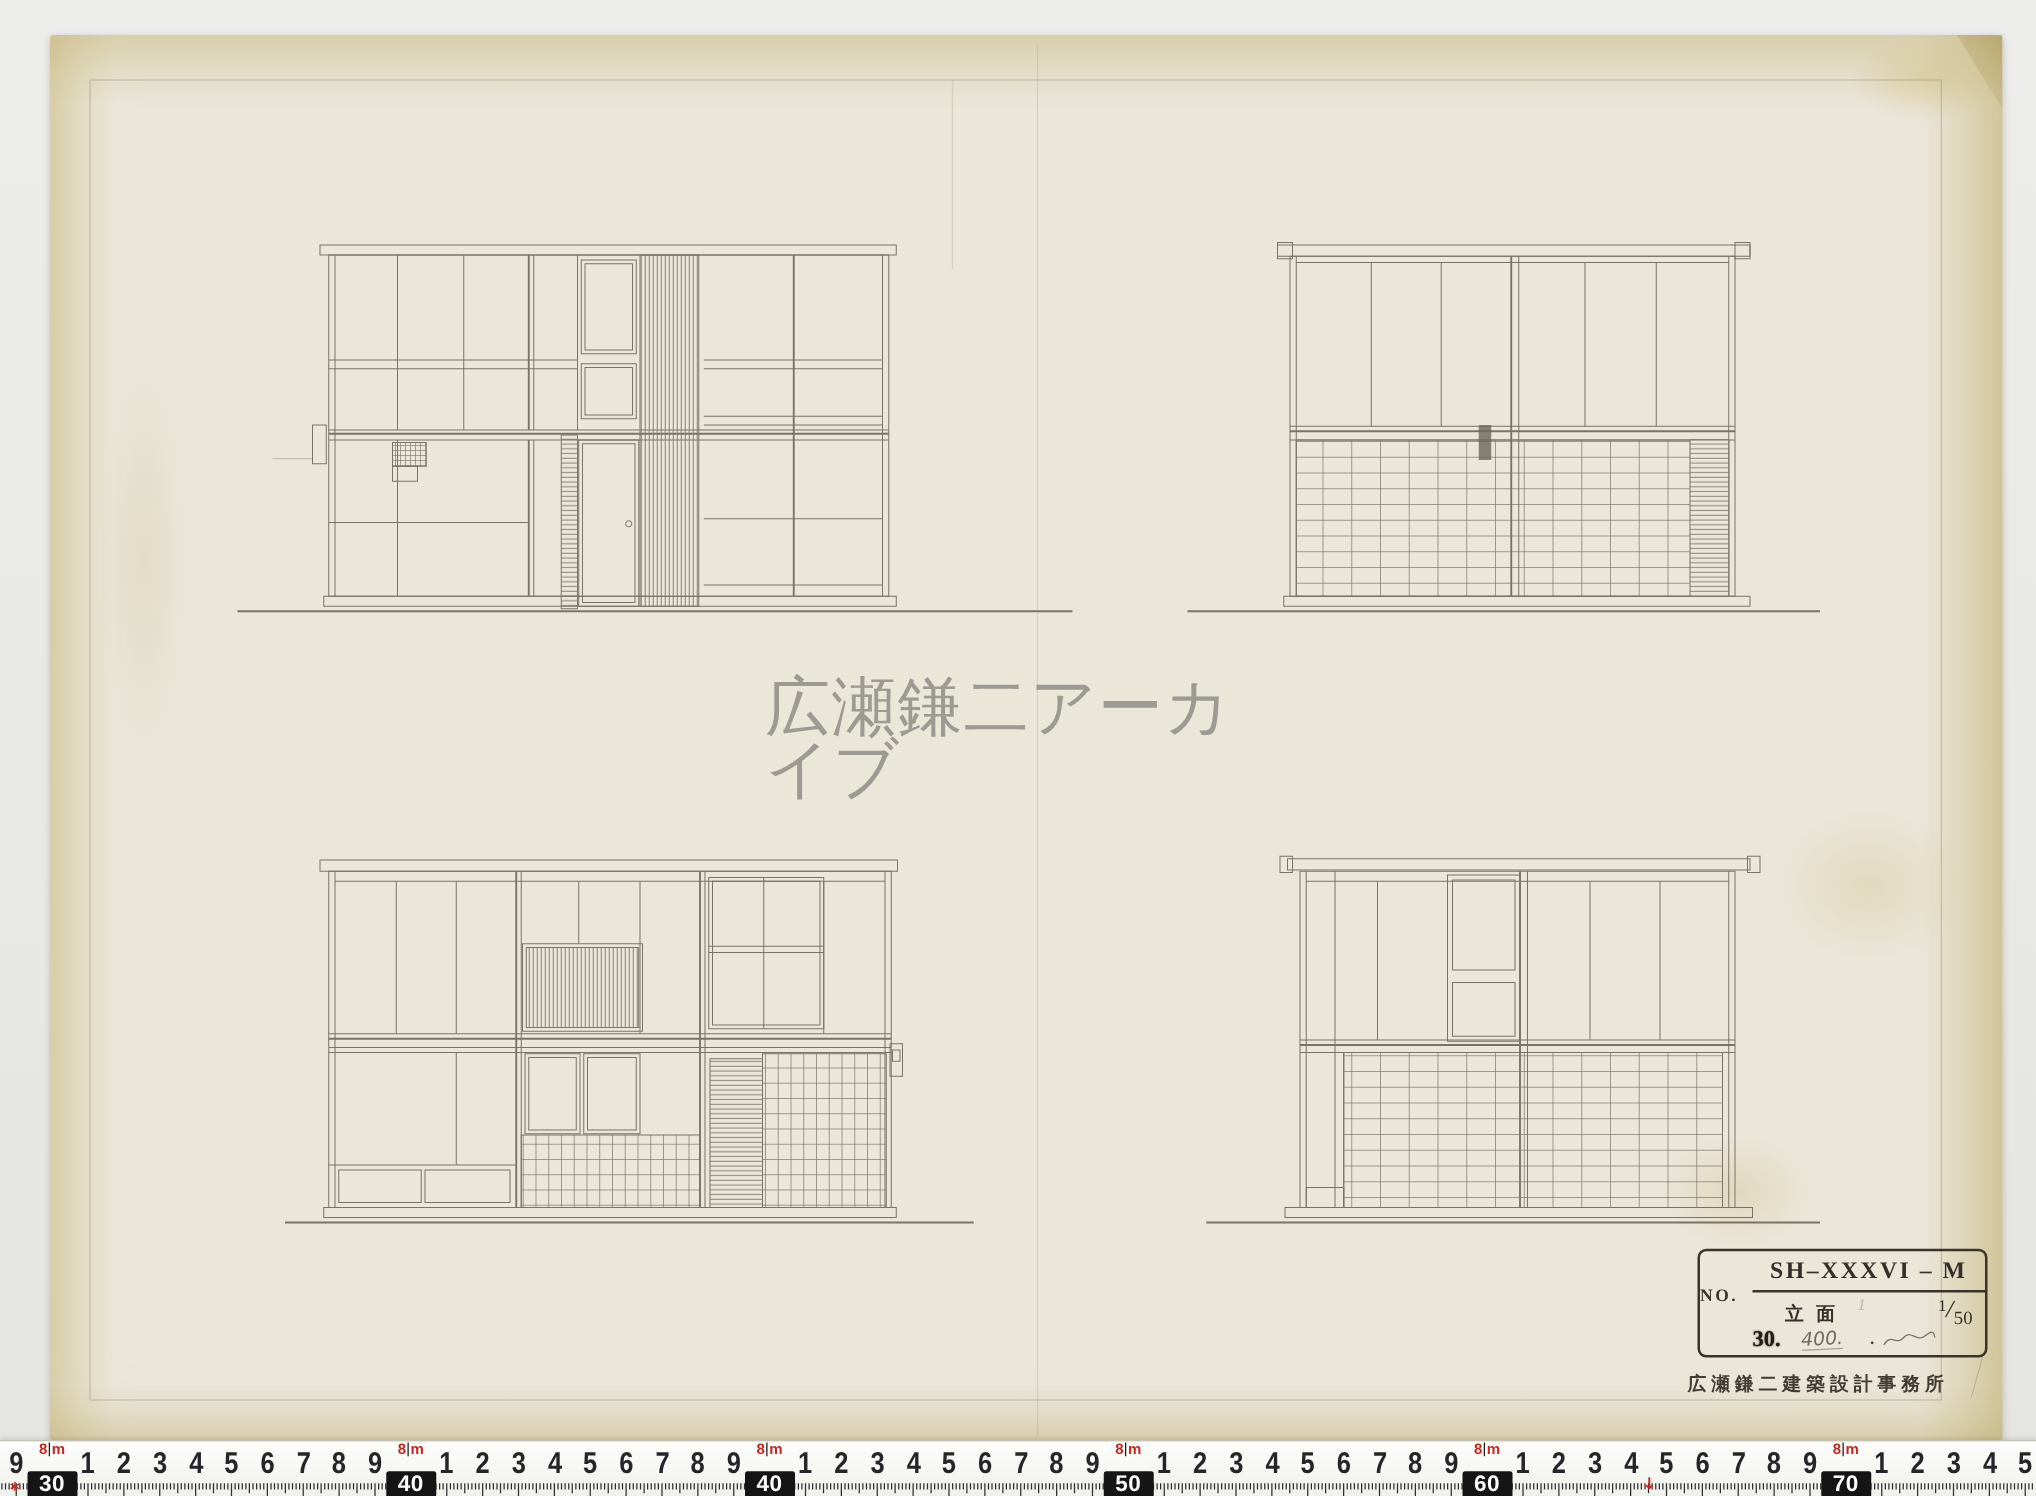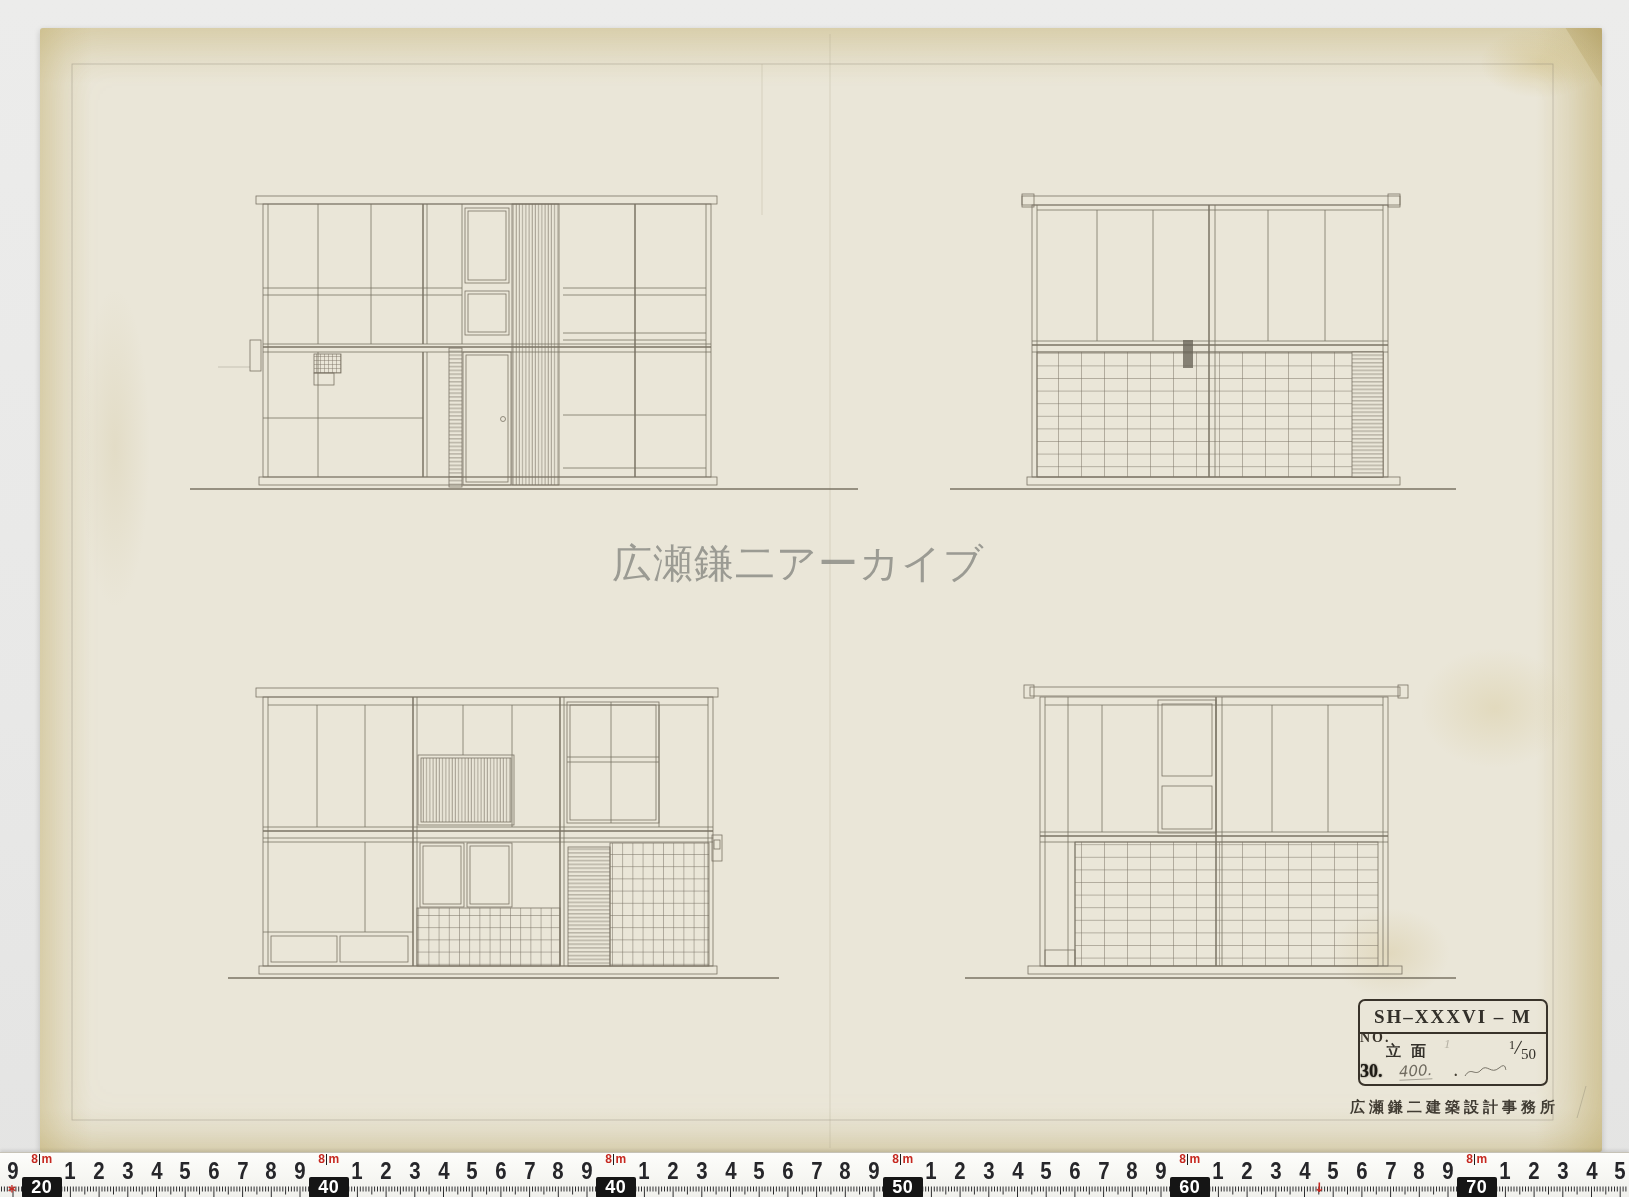--- a/index.html
+++ b/index.html
@@ -20,27 +20,27 @@
         clip-path:polygon(30% 0,100% 0,100% 80%);
         background:linear-gradient(225deg, rgba(172,152,92,.55), rgba(196,180,125,.25) 60%, rgba(196,180,125,0));}
   
   svg.art{position:absolute;left:0;top:0;}
   svg.art g{stroke:#7a7365;stroke-width:.8;fill:none;}
   svg.art .thk{stroke-width:1.5;}
   svg.art .lgt{stroke-width:.7;opacity:.45;}
   svg.art .crease{stroke:#a99f84;stroke-width:1;opacity:.30;}
   
   .watermark{position:absolute;left:612px;top:542px;width:420px;
-    font-size:40px;line-height:50px;letter-spacing:1px;color:#8e8e88;opacity:.85;
-    font-family:Liberation Mono, monospace;}
+    font-size:52px;line-height:50px;letter-spacing:1px;color:#8e8e88;opacity:.85;
+    font-family:Liberation Serif, serif;}
   
   .no-label{position:absolute;left:1360px;top:1030px;font:bold 14px "Liberation Serif",serif;
     letter-spacing:2px;color:#39332a;}
   .tb-box{position:absolute;left:1358px;top:999px;width:186px;height:83px;
-    border:2.5px solid #39332a;border-radius:7px;color:#33302a;}
+    border:2.5px solid #39332a;border-radius:7px;color:#33302a;padding-left:42px;}
   .tb-row1{height:31px;border-bottom:2.5px solid #39332a;text-align:center;
     font:bold 19px/31px "Liberation Serif",serif;letter-spacing:2px;}
   .tb-row2{position:relative;height:46px;}
   .tb-type{position:absolute;left:26px;top:8px;font:bold 15px "Liberation Serif",serif;
     letter-spacing:10px;}
   .tb-pencil1{position:absolute;left:84px;top:2px;font:400 italic 13px "Liberation Serif",serif;
     color:#6b665a;opacity:.4;}
   .tb-frac{position:absolute;right:10px;top:2px;font-family:"Liberation Serif",serif;}
   .tb-frac .n{font-size:13px;position:relative;top:-6px;}
   .tb-frac .s{font-size:21px;display:inline-block;transform:rotate(10deg);position:relative;top:-1px;}
@@ -840,21 +840,21 @@
         <line x1="1623.1" y1="0.5" x2="1623.1" y2="5.5"></line>
         <line x1="1625.9" y1="0.5" x2="1625.9" y2="5.5"></line>
       </svg>
       <div class="digit" style="left:3px">9</div>
       <div class="decade" style="left:21.700000000000003px">
         <div class="mlab">
           <span>8</span>
           <i></i>
           <span>m</span>
         </div>
-        <div class="dbox">20</div>
+        <div class="dbox">30</div>
       </div>
       <div class="digit" style="left:60.400000000000006px">1</div>
       <div class="digit" style="left:89.1px">2</div>
       <div class="digit" style="left:117.8px">3</div>
       <div class="digit" style="left:146.5px">4</div>
       <div class="digit" style="left:175.2px">5</div>
       <div class="digit" style="left:203.9px">6</div>
       <div class="digit" style="left:232.6px">7</div>
       <div class="digit" style="left:261.3px">8</div>
       <div class="digit" style="left:290px">9</div>

